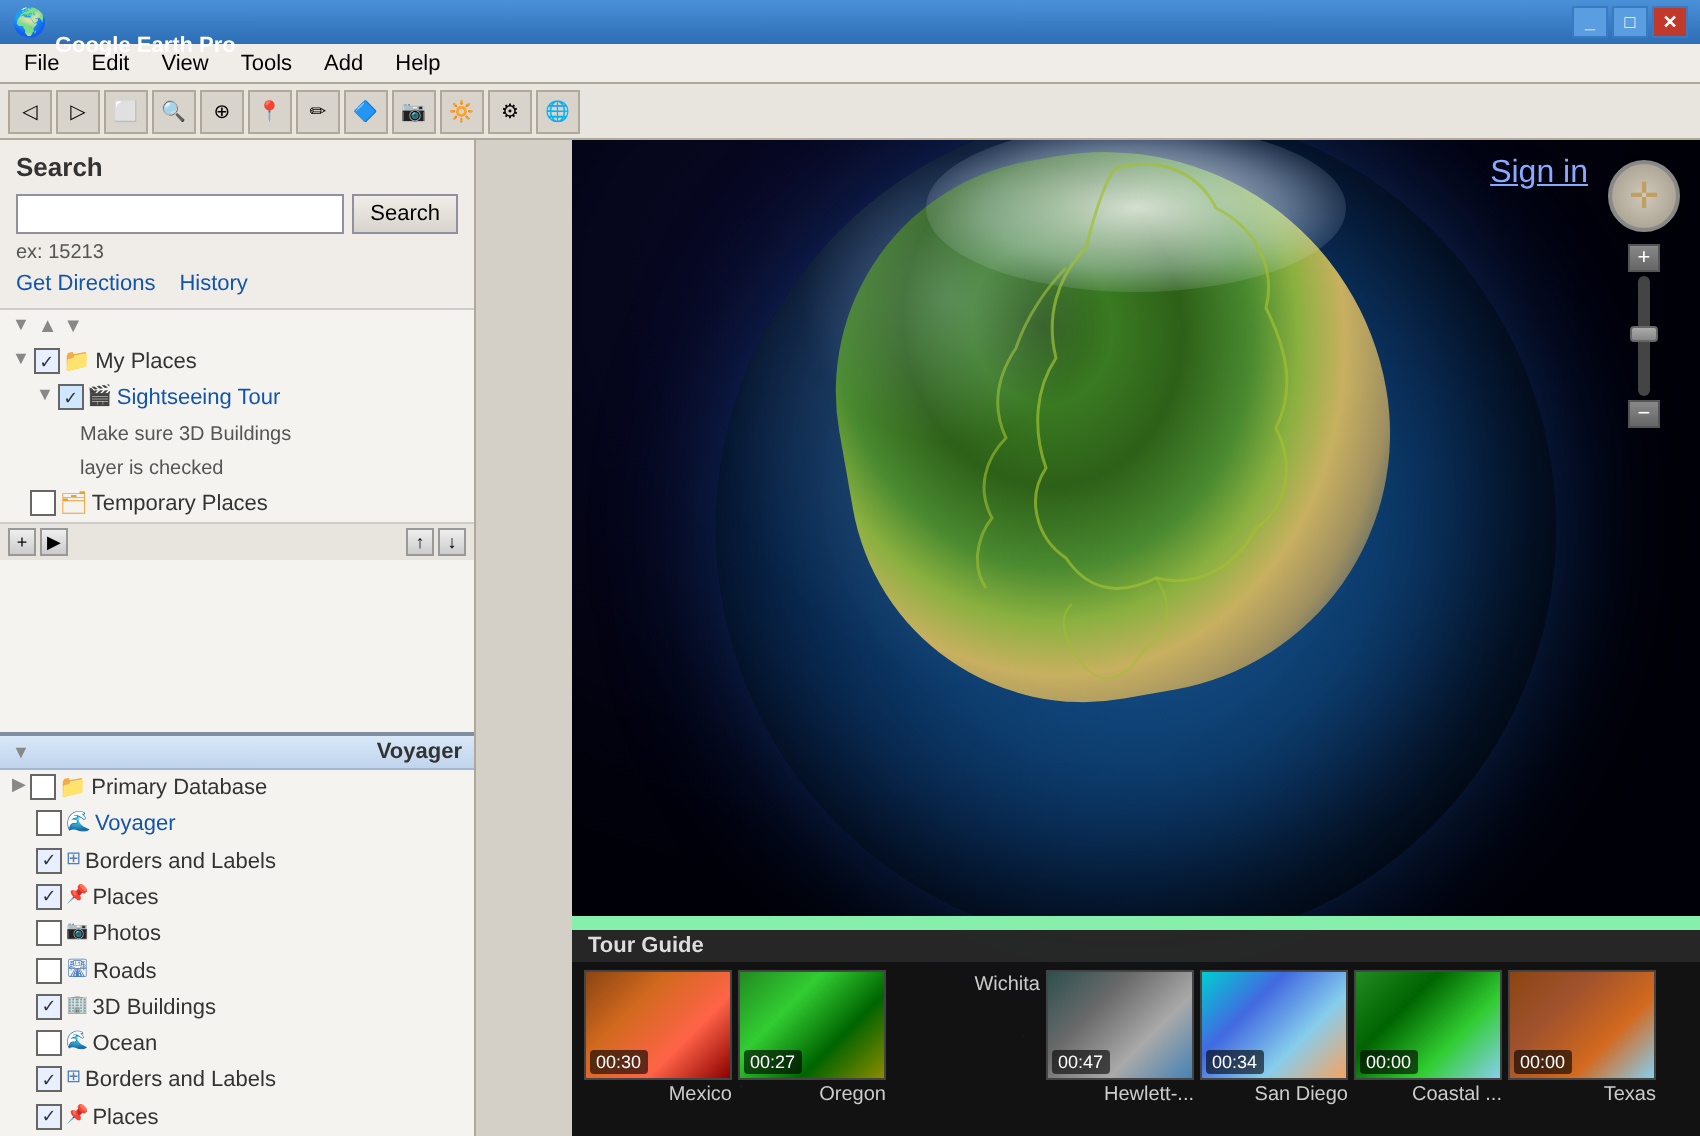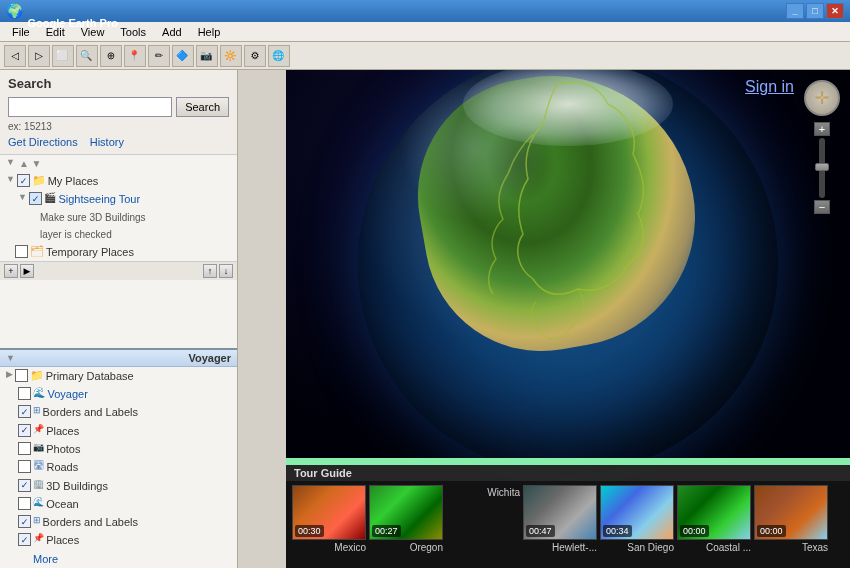--- a/index.html
+++ b/index.html
@@ -553,24 +553,20 @@
           <span style="font-size:9px; margin-right:2px; color:#5080c0;">⊞</span>
           <span class="item-label">Borders and Labels</span>
         </div>
 
         <div class="tree-item" style="padding-left:18px;">
           <div class="checkbox checked"></div>
           <span style="font-size:9px; margin-right:2px; color:#5080c0;">📌</span>
           <span class="item-label">Places</span>
         </div>
 
-        <div class="tree-item" style="padding-left:18px;">
-          <div class="checkbox" style="opacity:0;"></div>
-          <span class="item-label link">More</span>
-        </div>
       </div>
     </div>
 
   </div>
 
   <div class="map-area">
 
     <div class="stars"></div>
 
     <div class="globe-container">

